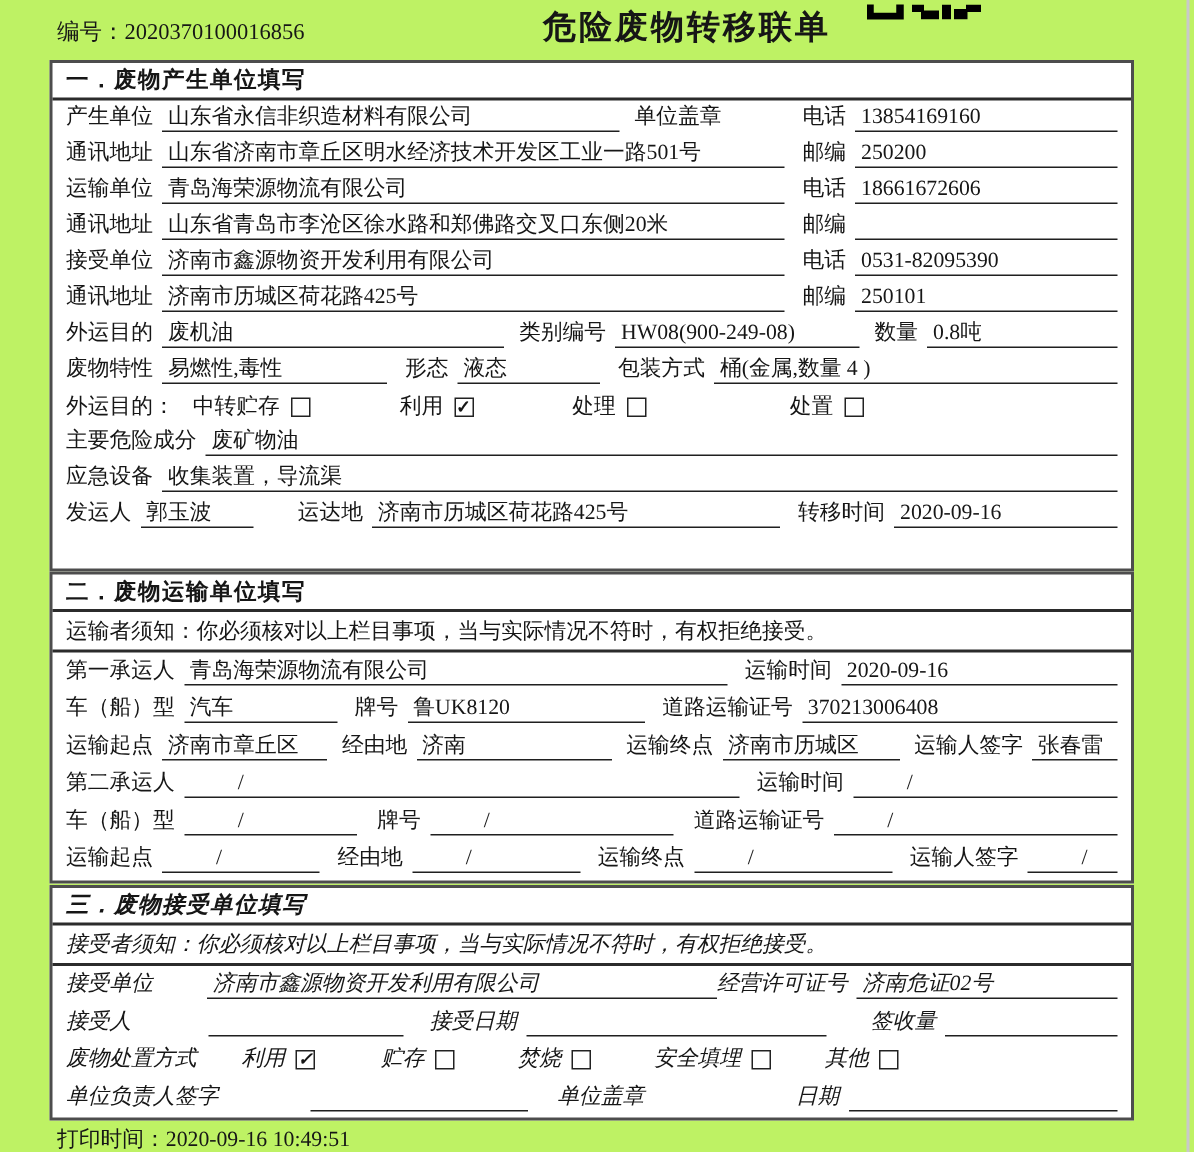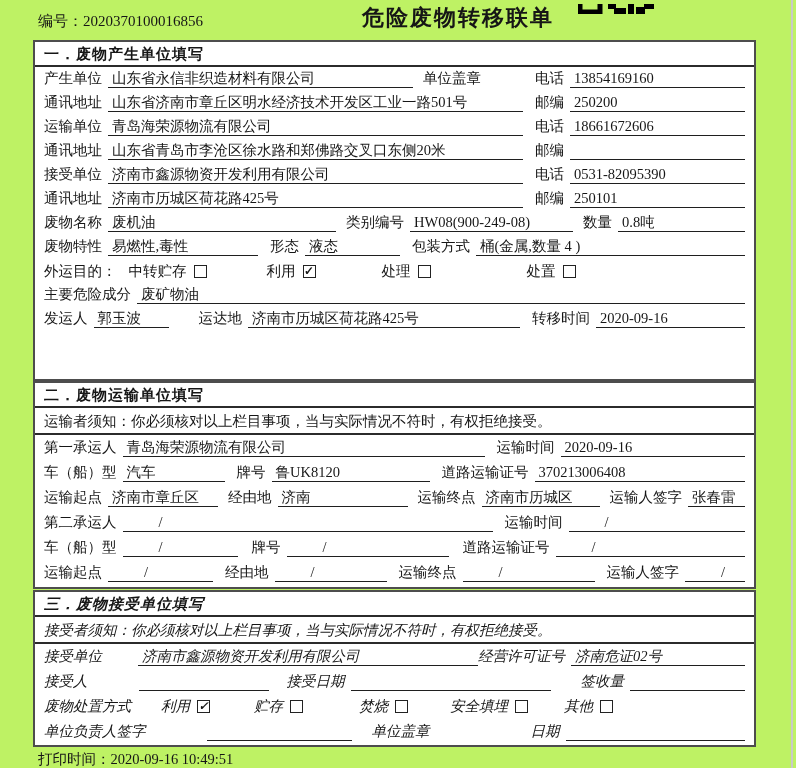--- a/index.html
+++ b/index.html
@@ -106,21 +106,21 @@
     </div>
 
     <div class="r">
       <span class="lb">通讯地址</span>
       <span class="u fill">济南市历城区荷花路425号</span>
       <span class="lb" style="margin-left:12px">邮编</span>
       <span class="u" style="width:175px">250101</span>
     </div>
 
     <div class="r">
-      <span class="lb">废物名称</span>
+      <span class="lb">外运目的</span>
       <span class="u" style="width:228px">废机油</span>
       <span class="lb" style="margin-left:10px">类别编号</span>
       <span class="u" style="width:163px">HW08(900-249-08)</span>
       <span class="lb" style="margin-left:10px">数量</span>
       <span class="u fill">0.8吨</span>
     </div>
 
     <div class="r">
       <span class="lb">废物特性</span>
       <span class="u" style="width:150px">易燃性,毒性</span>
@@ -149,20 +149,24 @@
         <span class="cb"></span>
       </span>
     </div>
 
     <div class="r">
       <span class="lb">主要危险成分</span>
       <span class="u fill">废矿物油</span>
     </div>
 
 
+    <div class="r">
+      <span class="lb">应急设备</span>
+      <span class="u fill">收集装置，导流渠</span>
+    </div>
 
     <div class="r">
       <span class="lb">发运人</span>
       <span class="u" style="width:75px">郭玉波</span>
       <span class="lb" style="margin-left:30px">运达地</span>
       <span class="u" style="width:272px">济南市历城区荷花路425号</span>
       <span class="lb" style="margin-left:12px">转移时间</span>
       <span class="u fill">2020-09-16</span>
     </div>
   </div>
@@ -249,21 +253,21 @@
     <div class="r r-cb">
       <span class="lb">废物处置方式</span>
       <span class="cbg" style="margin-left:24px">
         <span class="lb">利用</span>
         <span class="cb">✓</span>
       </span>
       <span class="cbg" style="margin-left:44px">
         <span class="lb">贮存</span>
         <span class="cb"></span>
       </span>
-      <span class="cbg" style="margin-left:56px">
+      <span class="cbg" style="margin-left:42px">
         <span class="lb">焚烧</span>
         <span class="cb"></span>
       </span>
       <span class="cbg" style="margin-left:42px">
         <span class="lb">安全填埋</span>
         <span class="cb"></span>
       </span>
       <span class="cbg" style="margin-left:36px">
         <span class="lb">其他</span>
         <span class="cb"></span>

